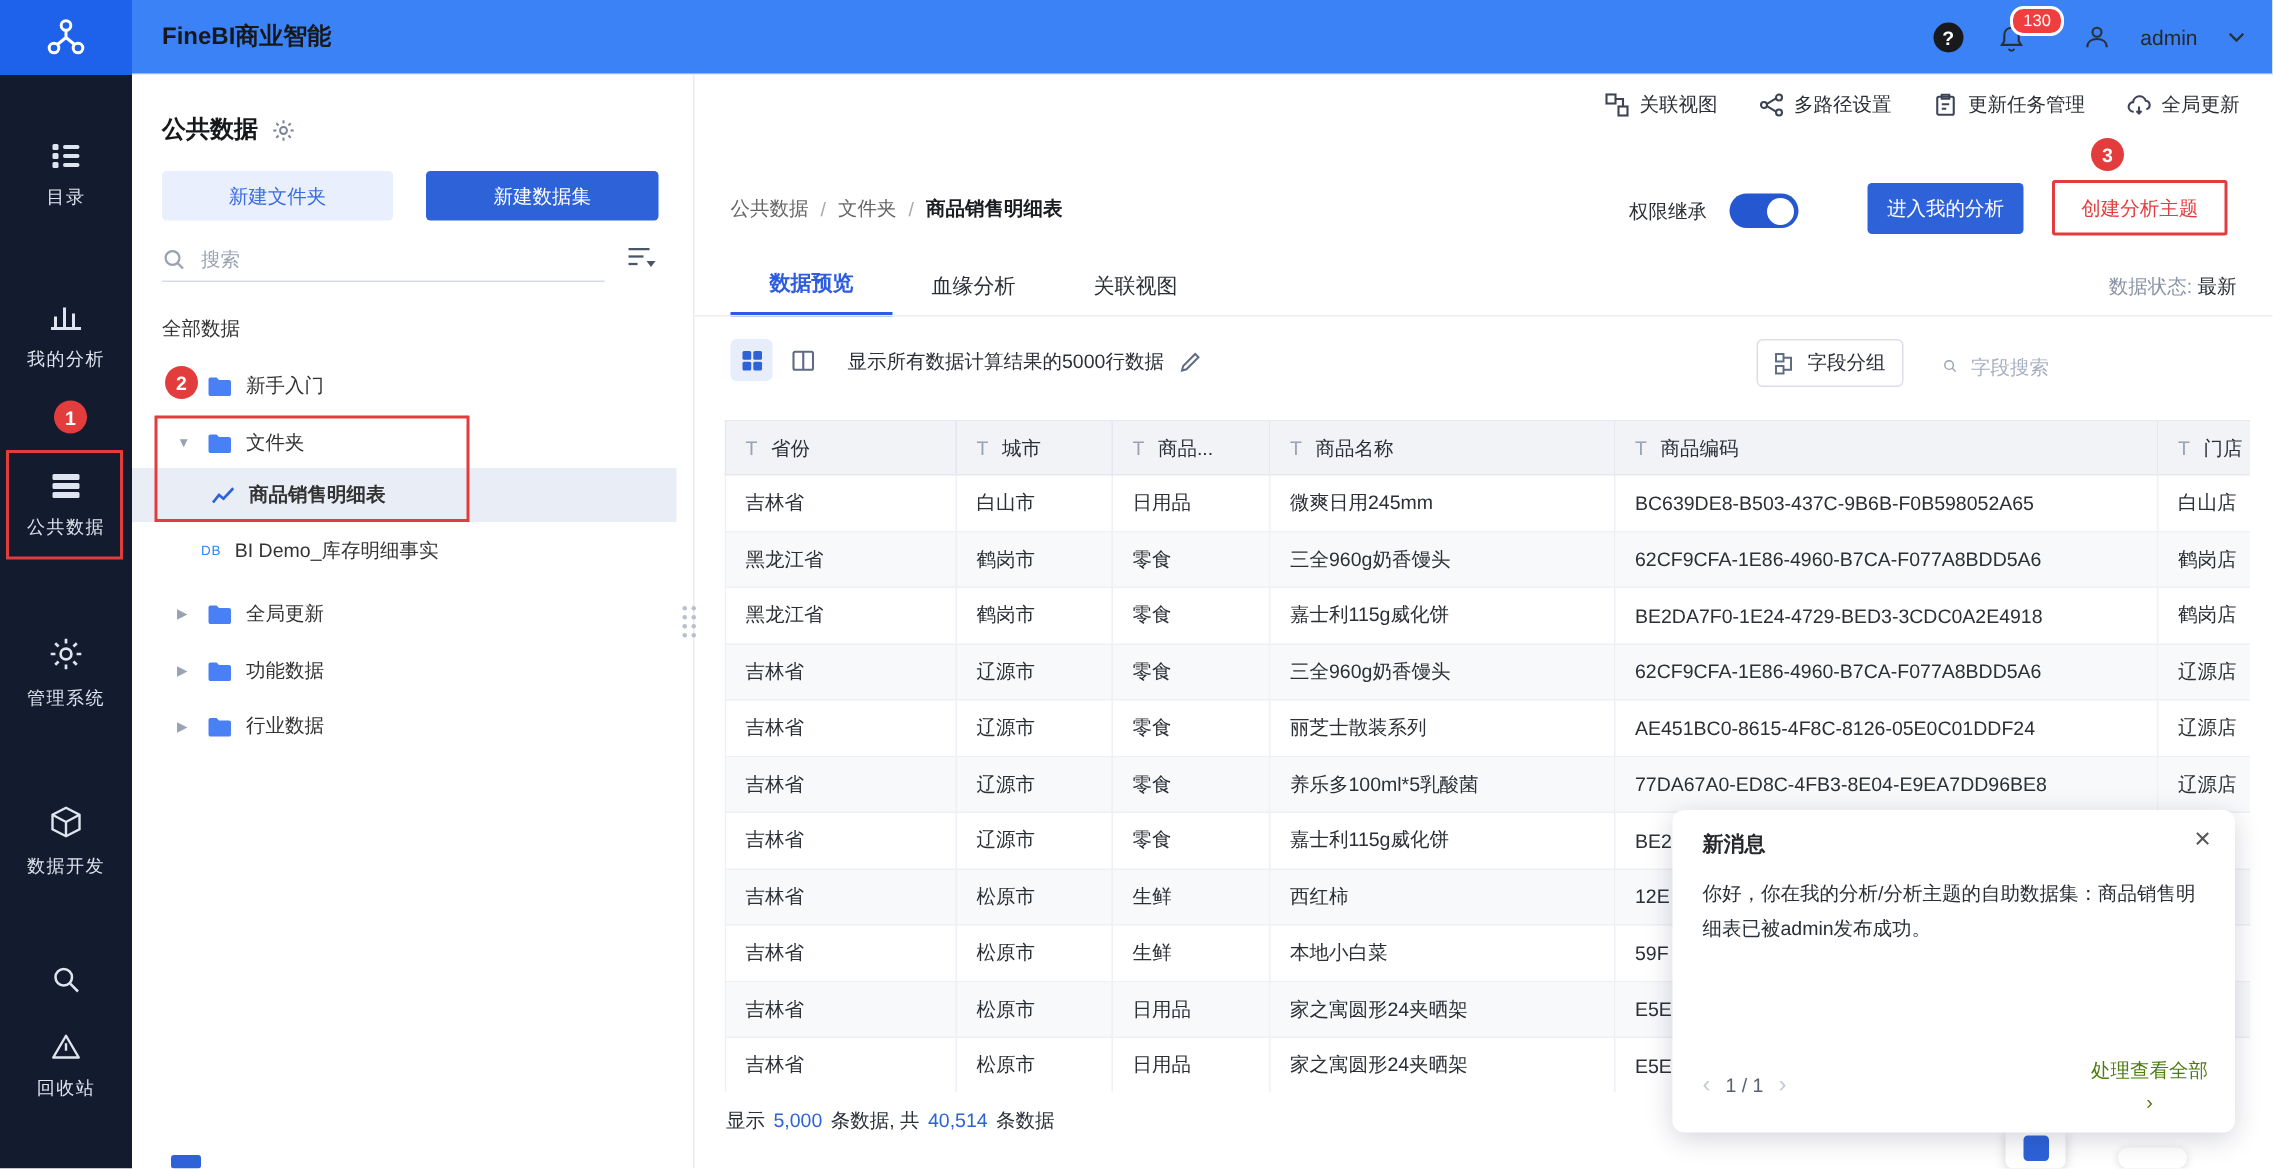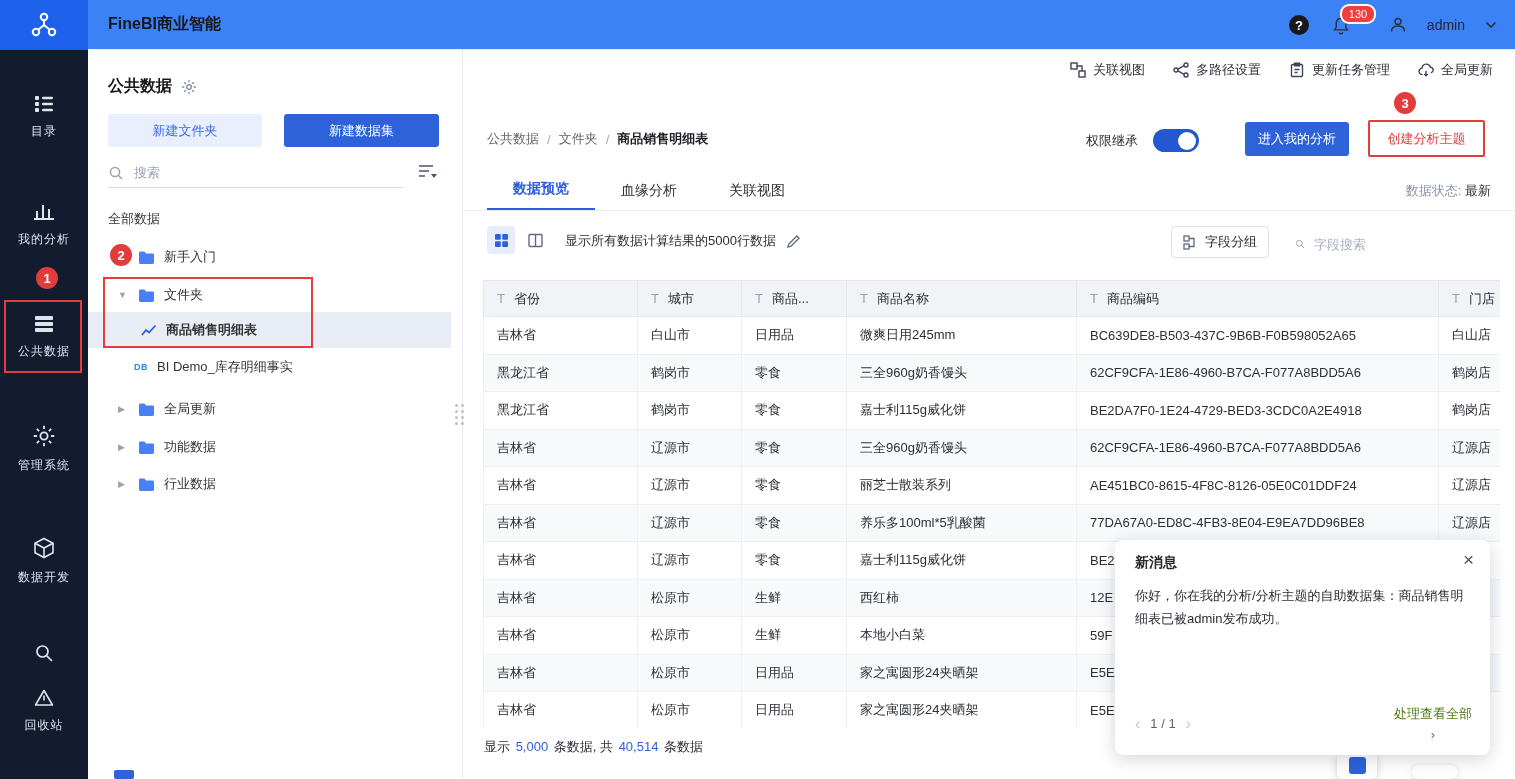--- a/index.html
+++ b/index.html
@@ -33,21 +33,21 @@
 .panel-search{position:absolute;left:20px;top:108px;width:295px;height:30px;border-bottom:1px solid #d6dbe3;display:flex;align-items:center;gap:10px;}
 .panel-search input{border:none;outline:none;flex:1;font-size:13px;font-family:inherit;color:#333;background:transparent;}
 .panel-search input::placeholder{color:#9aa3b2;}
 .filter-btn{position:absolute;left:330px;top:113px;cursor:pointer;}
 .tree-root{position:absolute;left:20px;top:160px;font-size:13px;color:#333;cursor:pointer;}
 .tree-row{position:absolute;left:0;width:363px;height:34px;display:flex;align-items:center;cursor:pointer;font-size:13px;color:#333;}
 .tree-row .caret{width:13px;margin-left:30px;font-size:9px;color:#98a2b3;}
 .tree-row .node-icon{margin-left:7px;margin-right:9px;display:flex;}
 .tree-row.child{padding-left:46px;}
 .tree-row.selected{background:#e9edf6;font-weight:bold;height:36px;}
-.db-badge{font-size:9px;font-weight:bold;color:#2a8af0;letter-spacing:.5px;margin-right:9px;text-align:right;}
+.db-badge{font-size:9px;font-weight:normal;color:#2a8af0;letter-spacing:.5px;margin-right:9px;text-align:right;}
 .grip{position:absolute;left:455px;top:404px;z-index:20;display:grid;grid-template-columns:3px 3px;gap:3px;cursor:col-resize;}
 .grip i{width:3px;height:3px;border-radius:50%;background:#b9c0cc;}
 
 
 .main{position:absolute;left:463px;top:50px;width:1052px;height:729px;background:#fff;}
 .top-links{position:absolute;right:22px;top:11px;display:flex;gap:28px;}
 .top-link{display:flex;align-items:center;gap:7px;font-size:13px;color:#2b2f36;cursor:pointer;}
 .crumbs{position:absolute;left:24px;top:80px;font-size:13px;display:flex;gap:8px;align-items:center;}
 .crumb{color:#666;cursor:pointer;}
 .crumb-sep{color:#aaa;}

